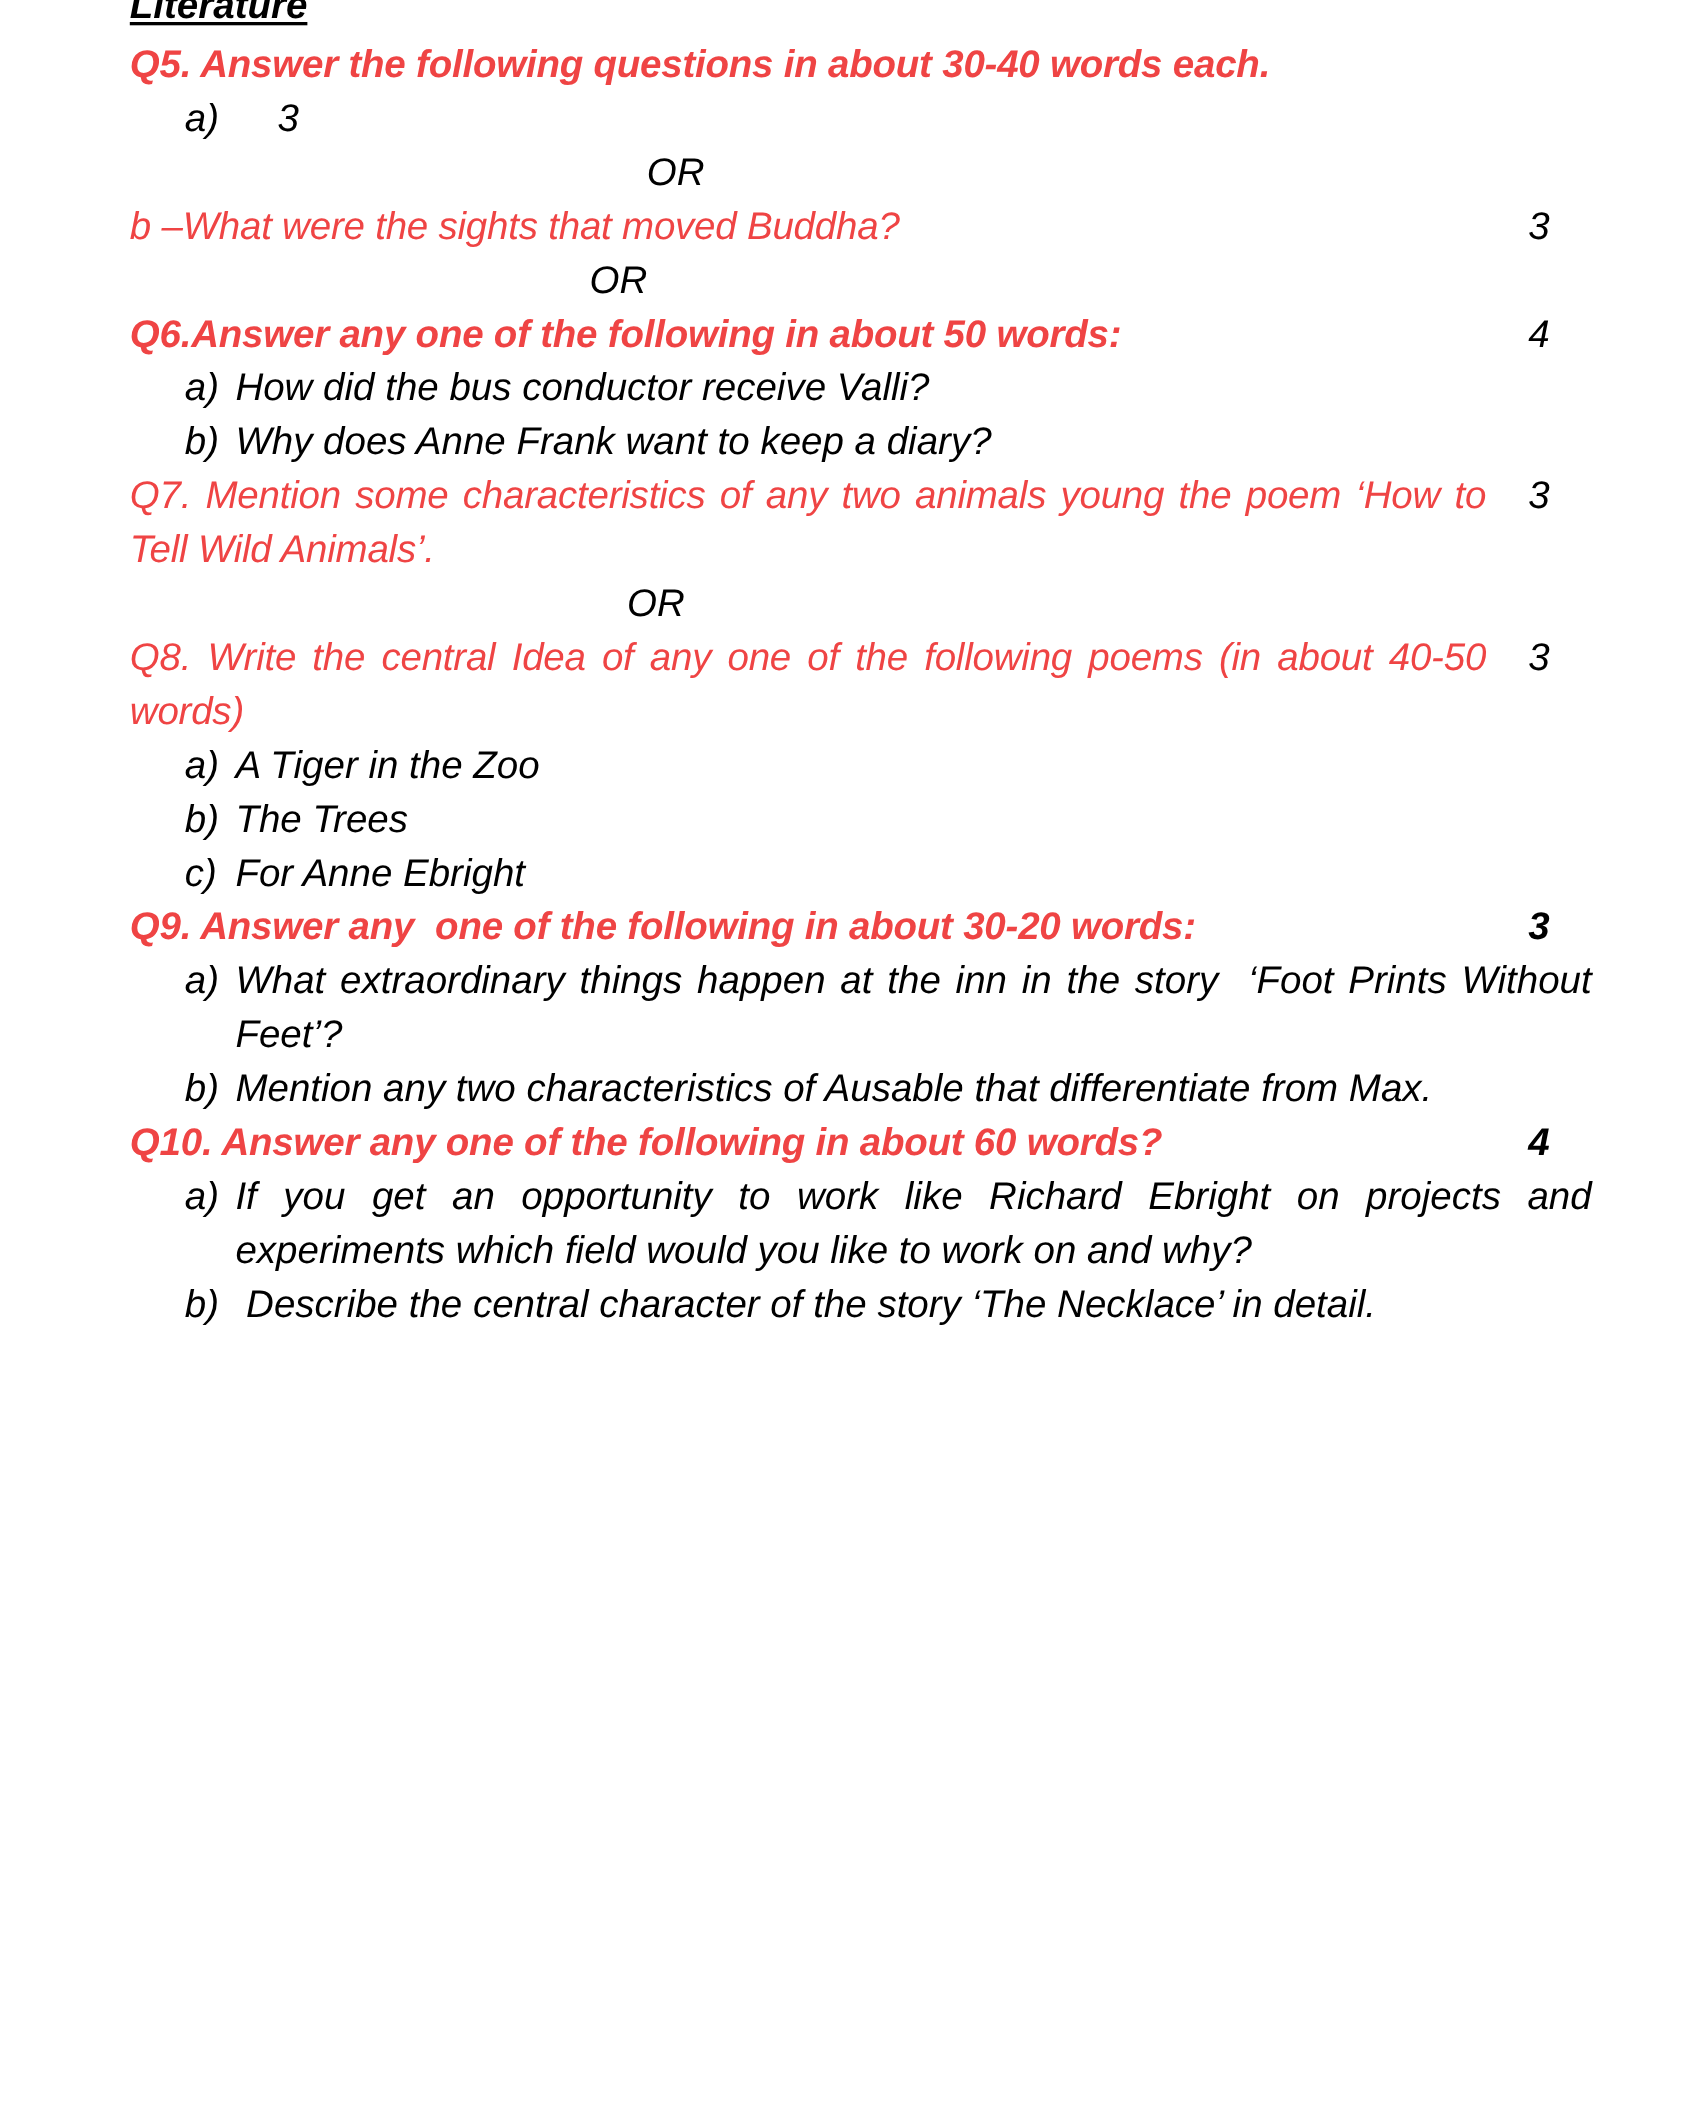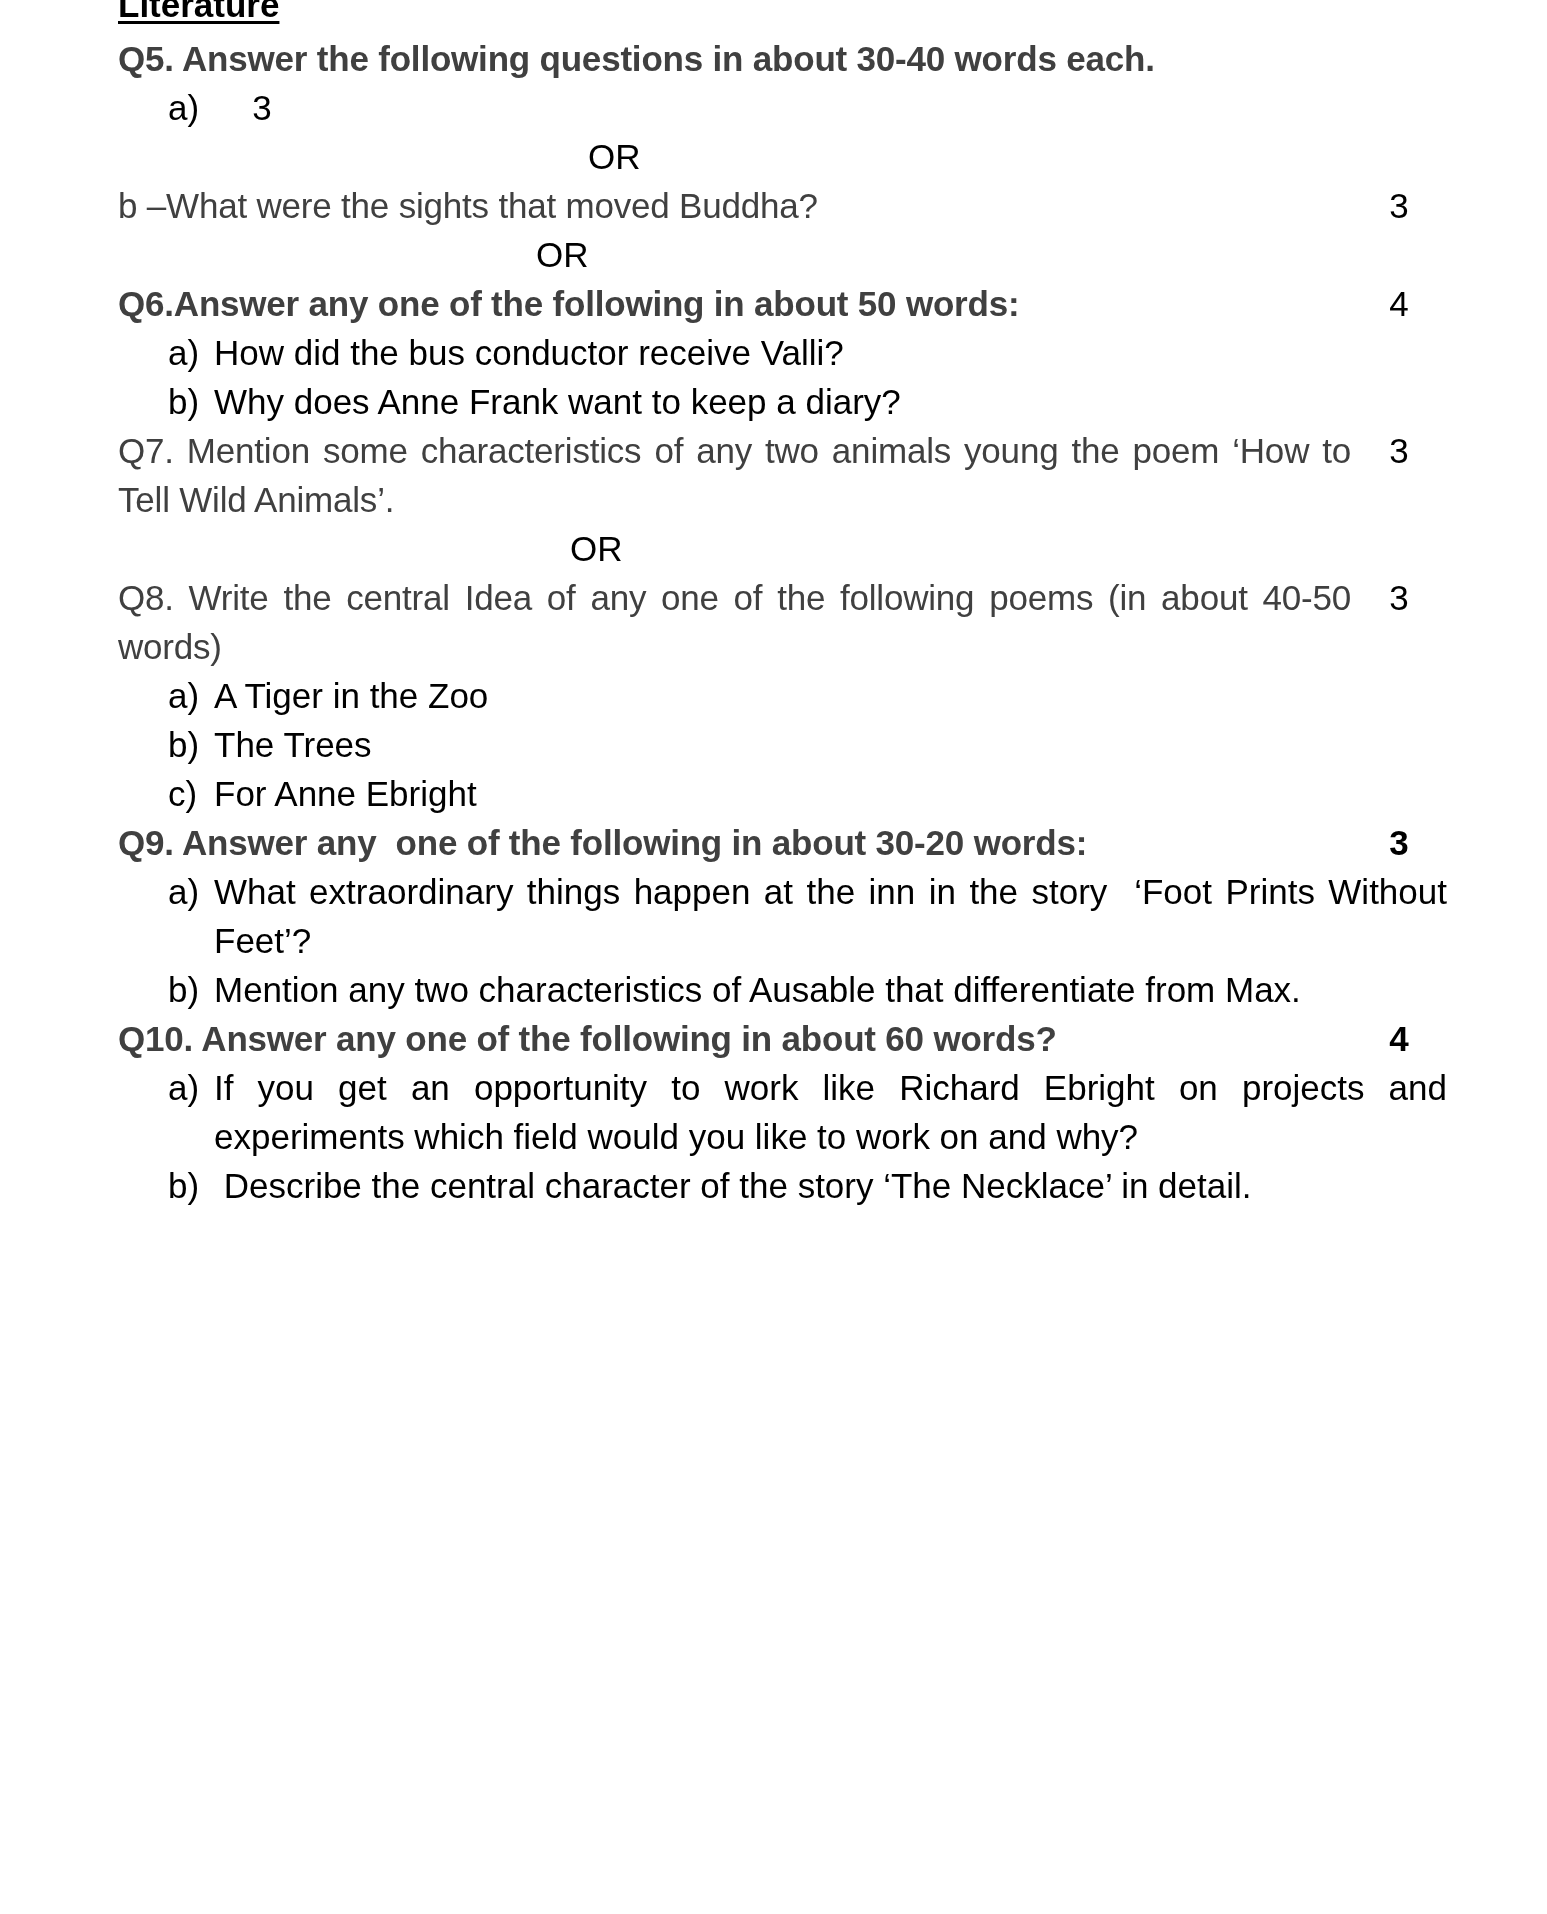--- a/index.html
+++ b/index.html
@@ -11,36 +11,37 @@
     font-family: "Liberation Sans", sans-serif;
     color: #000000;
   }
   .page {
     position: relative;
     width: 1547px;
     height: 1914px;
     background: #ffffff;
     overflow: hidden;
     box-sizing: border-box;
+    font-style: italic;
   }
   .sheet {
     position: absolute;
     left: 0;
     top: -18px;
     width: 1547px;
     padding: 0 100px 0 118px;
     box-sizing: border-box;
   }
 
   
   .ln {
     font-size: 35px;
     line-height: 49px;
     letter-spacing: -0.2px;
-    color: #404040;
+    color: #ef4444;
     white-space: pre-wrap;
   }
   .bold { font-weight: 700; }
 
   
   .heading {
     font-size: 35px;
     line-height: 46px;
     font-weight: 700;
     text-decoration: underline;

